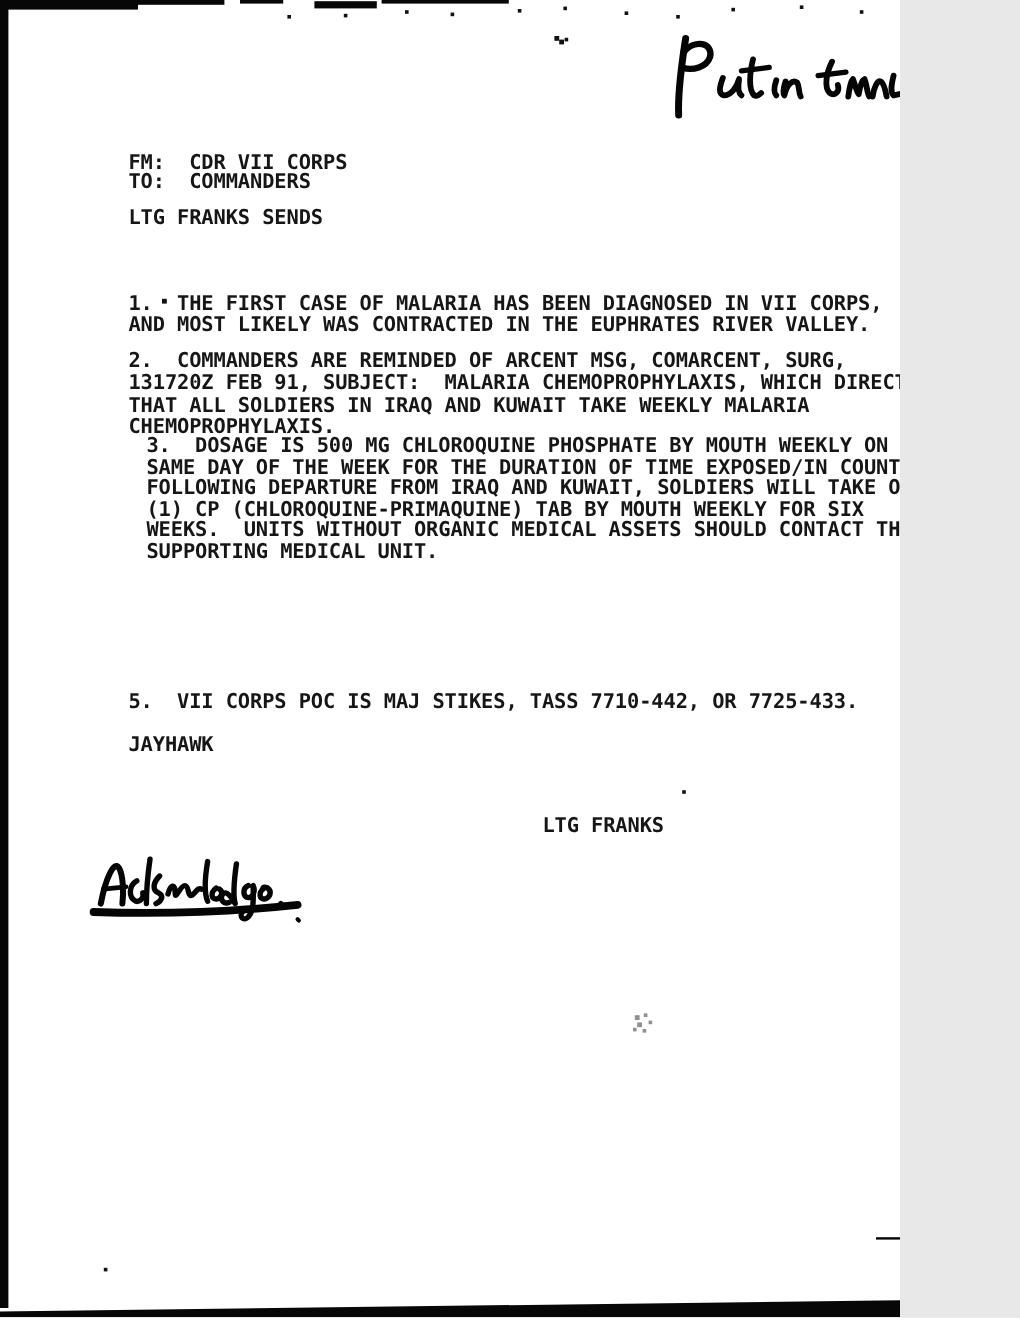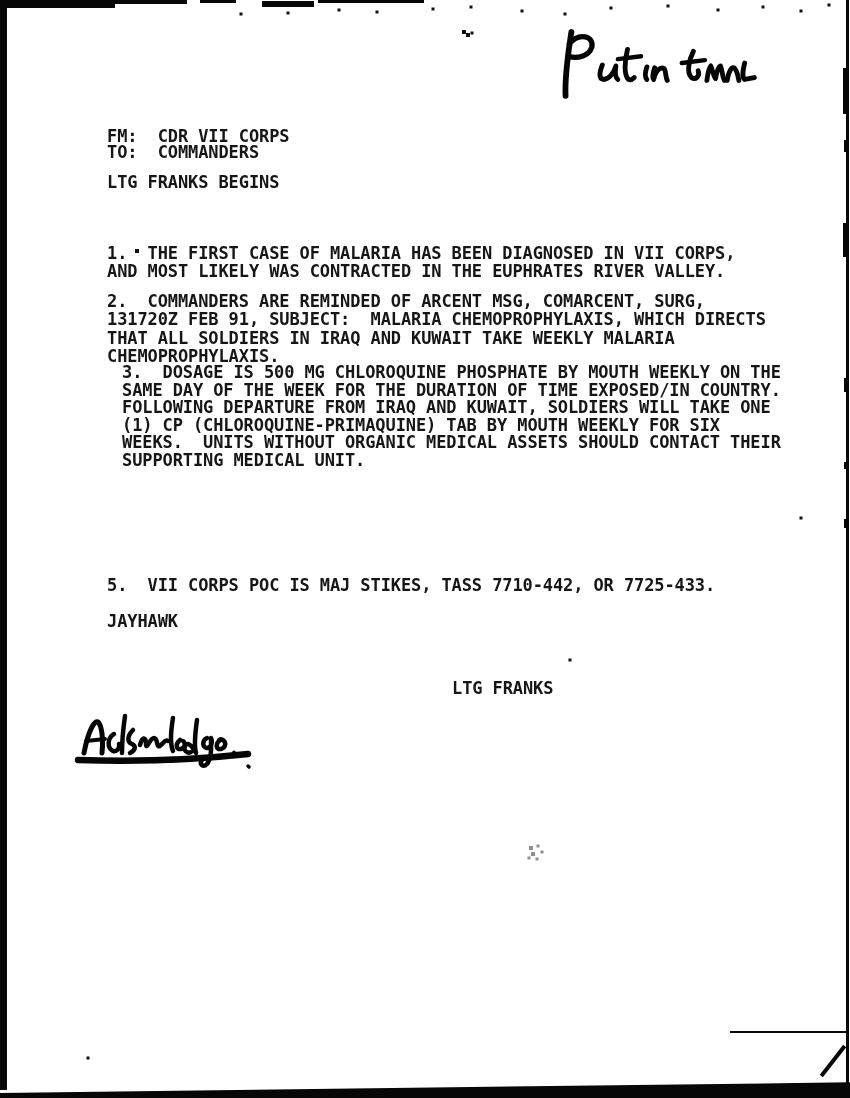--- a/index.html
+++ b/index.html
@@ -1,18 +1,18 @@
 <!DOCTYPE html>
 <html><head>
 <meta charset="utf-8">
 <title>Scanned Memo</title>
 <style>
   html,body{margin:0;padding:0;background:#e8e8e8;}
   .page{
-    position:relative;width:850px;height:1098px;background:#ffffff;
+    position:relative;width:750px;height:1098px;background:#ffffff;
     overflow:hidden;font-family:"DejaVu Sans Mono","Liberation Mono",monospace;
   }
   .type{
     position:absolute;left:107px;white-space:pre;color:#161616;
     font-family:"DejaVu Sans Mono","Liberation Mono",monospace;
     font-weight:bold;font-size:17px;line-height:17.5px;letter-spacing:-0.1px;
   }
   .artifact{position:absolute;background:#070707;}
   .specks{position:absolute;left:0;top:0;width:2px;height:2px;background:transparent;}
   .hand{position:absolute;}
@@ -53,21 +53,21 @@
     <path stroke-width="5" d="M106,45 C104,51 104,56 105,57 C107,48 112,43 116,46 C118,49 117,54 119,58"></path>
     <path stroke-width="5" d="M146,28 C141,38 139,50 144,55 C148,58 153,54 151,48"></path>
     <path stroke-width="4.5" d="M134,40 L158,37"></path>
     <path stroke-width="5" d="M160,58 C161,50 163,44 164,43 C166,48 167,54 169,56 C170,49 172,44 174,43 C176,48 176,54 178,58"></path>
     <path stroke-width="5" d="M181,58 C182,50 185,44 188,45 C191,47 192,53 193,58"></path>
     <path stroke-width="5" d="M199,40 C197,48 196,54 199,57 L209,55"></path>
   </svg>
 
   <div class="type" style="top:128px;">FM:  CDR VII CORPS</div>
   <div class="type" style="top:144px;">TO:  COMMANDERS</div>
-  <div class="type" style="top:174px;">LTG FRANKS BEGINS</div>
+  <div class="type" style="top:174px;">LTG FRANKS SENDS</div>
 
   <div class="type" style="top:245px;line-height:17.5px;">1.  THE FIRST CASE OF MALARIA HAS BEEN DIAGNOSED IN VII CORPS,
 AND MOST LIKELY WAS CONTRACTED IN THE EUPHRATES RIVER VALLEY.</div>
   <div class="type" style="top:292px;line-height:18.3px;">2.  COMMANDERS ARE REMINDED OF ARCENT MSG, COMARCENT, SURG,
 131720Z FEB 91, SUBJECT:  MALARIA CHEMOPROPHYLAXIS, WHICH DIRECTS
 THAT ALL SOLDIERS IN IRAQ AND KUWAIT TAKE WEEKLY MALARIA
 CHEMOPROPHYLAXIS.</div>
   <div class="type" style="top:364px;line-height:17.5px;margin-left:15px;">3.  DOSAGE IS 500 MG CHLOROQUINE PHOSPHATE BY MOUTH WEEKLY ON THE
 SAME DAY OF THE WEEK FOR THE DURATION OF TIME EXPOSED/IN COUNTRY.
 FOLLOWING DEPARTURE FROM IRAQ AND KUWAIT, SOLDIERS WILL TAKE ONE

